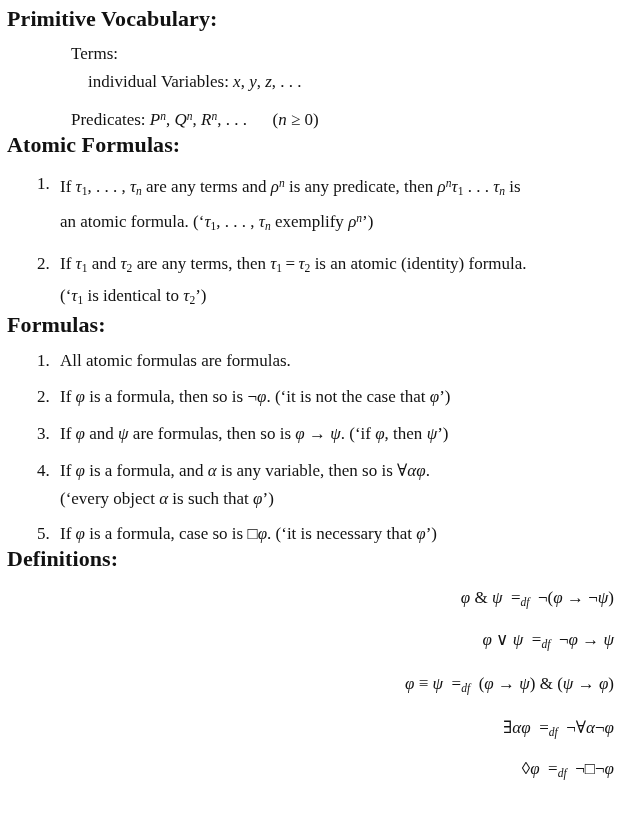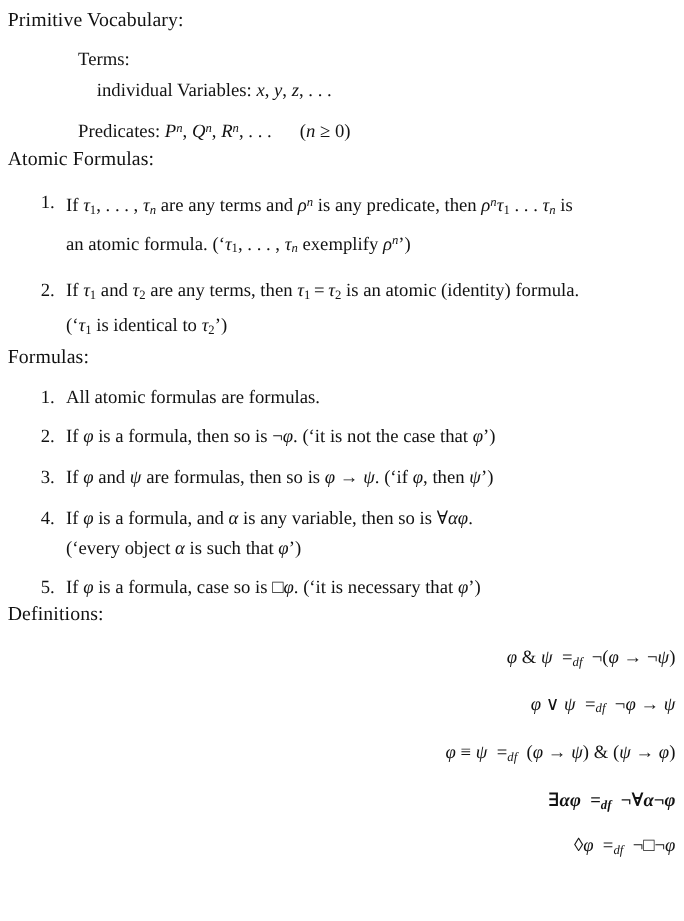--- a/index.html
+++ b/index.html
@@ -3,35 +3,35 @@
 <meta charset="utf-8">
 <style>
   html,body{margin:0;padding:0;}
   body{
     width:622px;min-height:837px;background:#ffffff;color:#121212;
     font-family:"Liberation Serif","DejaVu Serif",serif;
     font-size:17px;
   }
   .doc{box-sizing:border-box;width:622px;padding:8px 8px 6px 7px;}
   h2.heading{
-    font-size:18px;line-height:21px;margin:0;font-weight:normal;
+    font-size:22px;line-height:21px;margin:0;font-weight:bold;
     letter-spacing:0.1px;
   }
   .line{line-height:28px;}
   .ind1{margin-left:64px;}
   .ind2{margin-left:81px;}
   .item{position:relative;padding-left:53px;line-height:27.5px;}
   .item .num{position:absolute;left:30px;top:0;}
   .def{margin-left:38px;line-height:27px;text-align:right;}
   .seg-i{font-style:italic;}
   .seg-sub,.seg-subi{font-size:68%;vertical-align:-0.22em;}
   .seg-supi,.seg-sup{font-size:68%;vertical-align:0.42em;}
   .seg-subi,.seg-supi{font-style:italic;}
   .mt8{margin-top:8px;}  .mt9{margin-top:9px;}   .mt10{margin-top:10px;}
-  .mt11{margin-top:11px;}.mt12{margin-top:12px;} .mt13{margin-top:13px;font-weight:bold;}
+  .mt11{margin-top:11px;}.mt12{margin-top:12px;} .mt13{margin-top:13px;}
   .mt15{margin-top:15px;}.mt18{margin-top:18px;} .mt20{margin-top:20px;}
   .mt7{margin-top:7px;}  .mt0{margin-top:0;}
 </style>
 </head>
 <body>
 
 <div class="doc">
 
   <h2 class="heading">Primitive Vocabulary:</h2>
 

